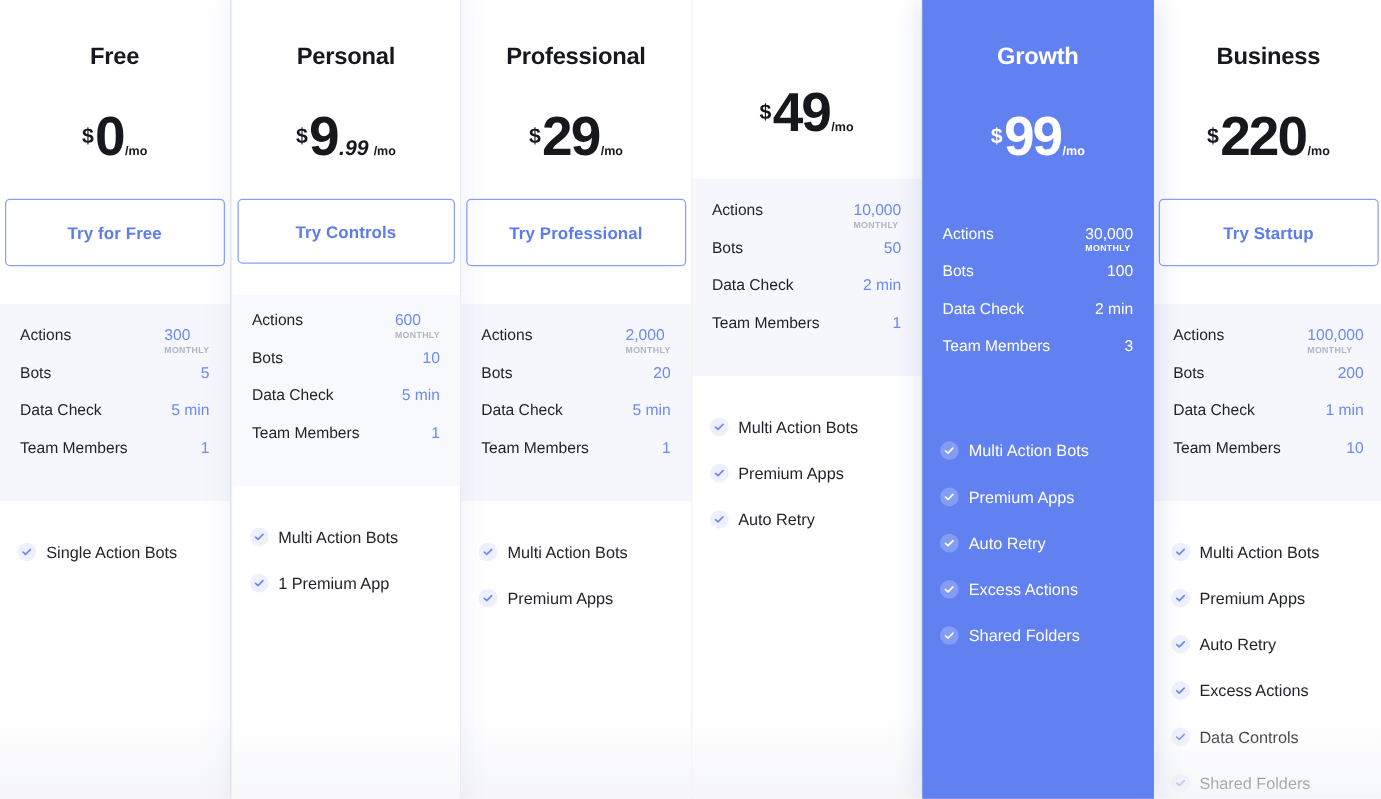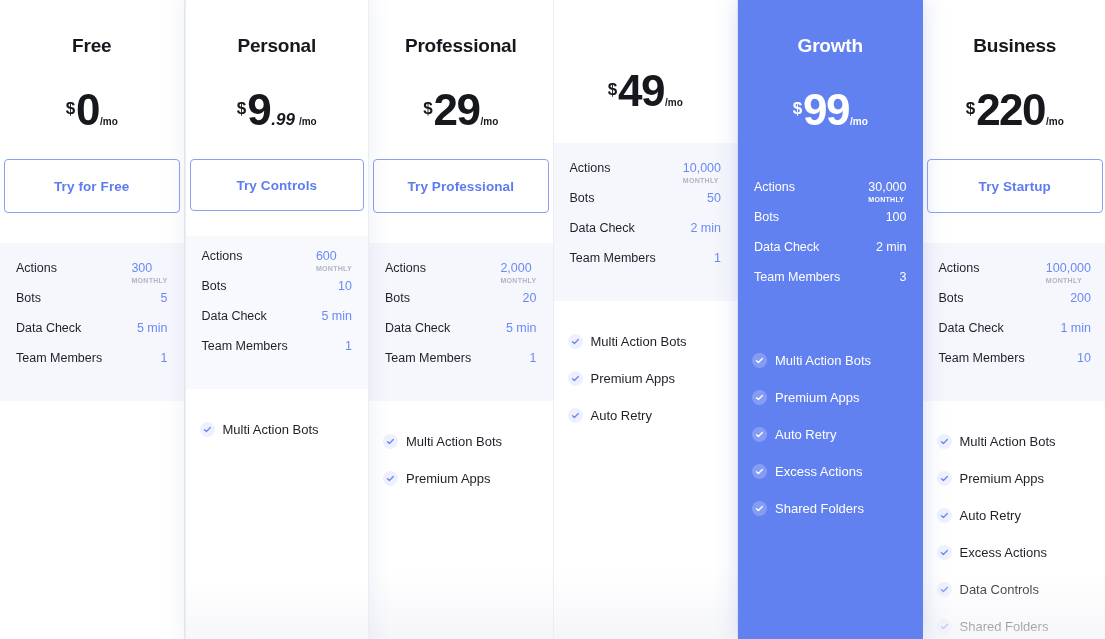--- a/index.html
+++ b/index.html
@@ -268,20 +268,31 @@
             <span class="stat-val">5 min</span>
           </span>
         </div>
         <div class="stat-row">
           <span class="stat-label">Team Members</span>
           <span class="stat-val-wrap">
             <span class="stat-val">1</span>
           </span>
         </div>
       </div>
+      <div class="features">
+        <div class="feat-row">
+          <span class="check-icon">
+            <svg width="9" height="9" viewBox="0 0 10 10" fill="none" aria-hidden="true">
+              <path d="M1.6 5.2 L3.8 7.2 L8.2 2.8" stroke-width="1.5" stroke-linecap="round" stroke-linejoin="round"></path>
+            </svg>
+          </span>
+          <span class="feat-label">Single Action Bots</span>
+        </div>
+        <div class="fade"></div>
+      </div>
     </div>
     <div class="plan-col elevated">
       <div class="head">
         <div class="plan-name">Personal</div>
         <div class="price-row">
           <span class="currency">$</span>
           <span class="amount">9</span>
           <span class="cents">.99</span>
           <span class="per">/mo</span>
         </div>
@@ -319,20 +330,28 @@
       </div>
       <div class="features">
         <div class="feat-row">
           <span class="check-icon">
             <svg width="9" height="9" viewBox="0 0 10 10" fill="none" aria-hidden="true">
               <path d="M1.6 5.2 L3.8 7.2 L8.2 2.8" stroke-width="1.5" stroke-linecap="round" stroke-linejoin="round"></path>
             </svg>
           </span>
           <span class="feat-label">Multi Action Bots</span>
         </div>
+        <div class="feat-row">
+          <span class="check-icon">
+            <svg width="9" height="9" viewBox="0 0 10 10" fill="none" aria-hidden="true">
+              <path d="M1.6 5.2 L3.8 7.2 L8.2 2.8" stroke-width="1.5" stroke-linecap="round" stroke-linejoin="round"></path>
+            </svg>
+          </span>
+          <span class="feat-label">1 Premium App</span>
+        </div>
         <div class="fade"></div>
       </div>
     </div>
     <div class="plan-col">
       <div class="head">
         <div class="plan-name">Professional</div>
         <div class="price-row">
           <span class="currency">$</span>
           <span class="amount">29</span>
           <span class="per">/mo</span>

